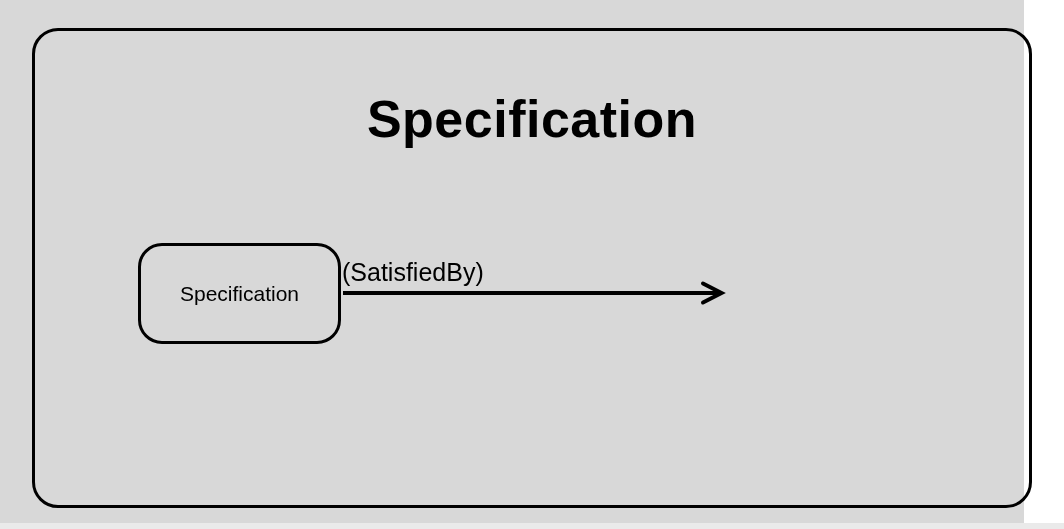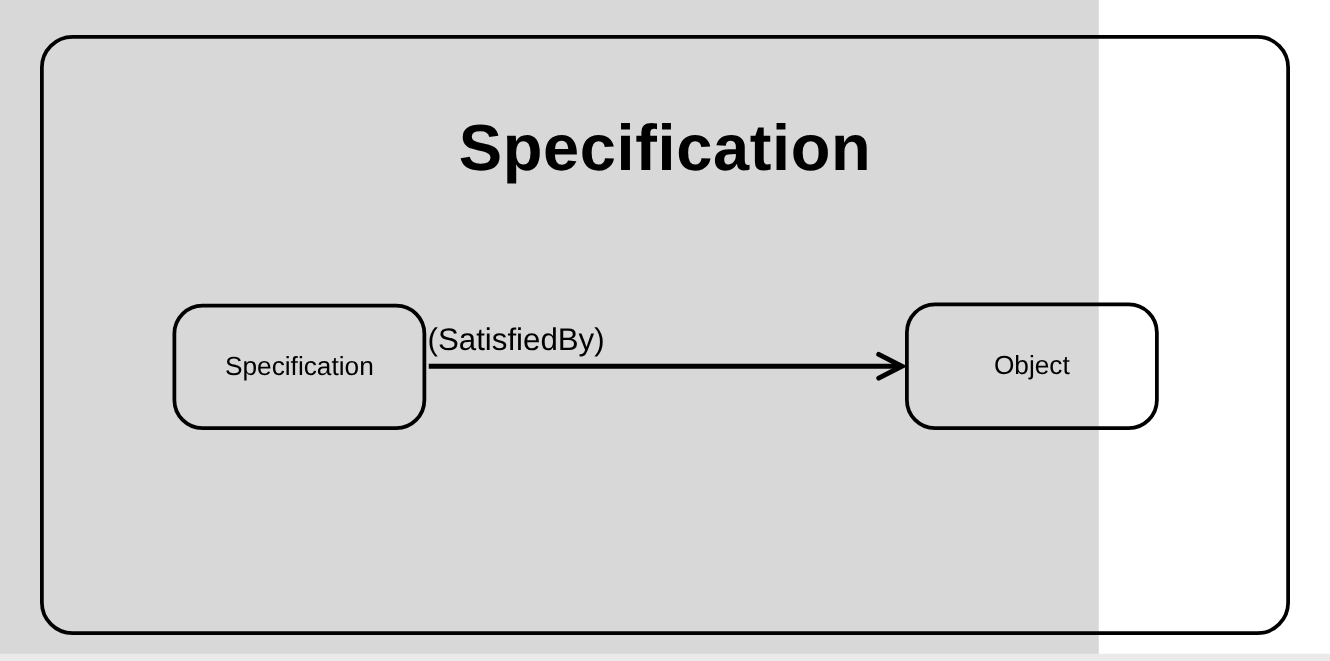--- a/index.html
+++ b/index.html
@@ -7,21 +7,21 @@
     padding: 0;
   }
   body {
     width: 1064px;
     height: 529px;
     overflow: hidden;
     font-family: "Liberation Sans", sans-serif;
   }
   .canvas {
     position: relative;
-    width: 879px;
+    width: 1024px;
     height: 529px;
     background: #d8d8d8;
   }
   .frame {
     position: absolute;
     left: 32px;
     top: 28px;
     width: 994px;   
     height: 474px;  
     border: 3px solid #000000;
@@ -101,23 +101,20 @@
 <div class="canvas">
 
   <div class="frame"></div>
 
   <div class="title">Specification</div>
 
   <div class="node node-left">
     <span class="node-label">Specification</span>
   </div>
 
-  <div class="node node-right">
-    <span class="node-label">Object</span>
-  </div>
 
   <div class="edge-label">(SatisfiedBy)</div>
 
   <svg class="edge-arrow" width="1064" height="529" viewBox="0 0 1064 529" xmlns="http://www.w3.org/2000/svg">
     <line x1="343" y1="293" x2="719" y2="293" stroke="#000000" stroke-width="4"></line>
     <polyline points="703,283.5 721.5,293 703,302.5" fill="none" stroke="#000000" stroke-width="4" stroke-linecap="round" stroke-linejoin="miter"></polyline>
   </svg>
 
   <div class="bottom-strip"></div>
 

